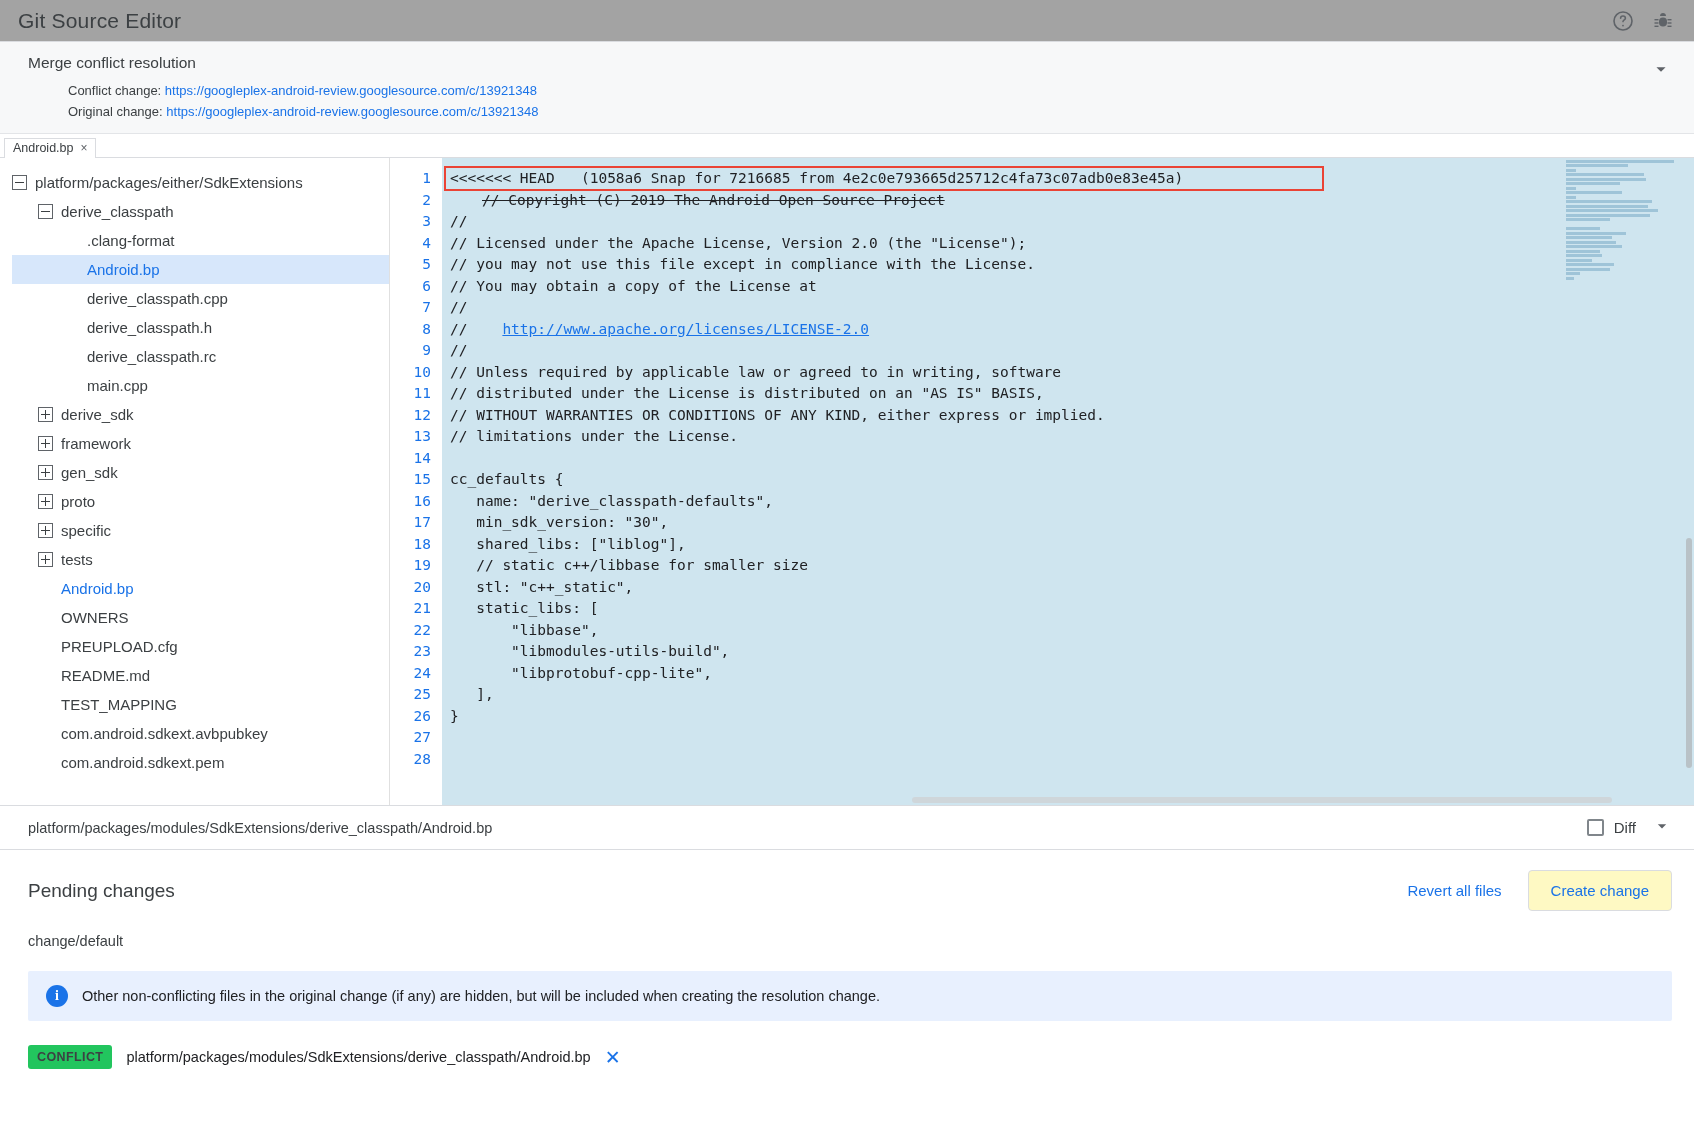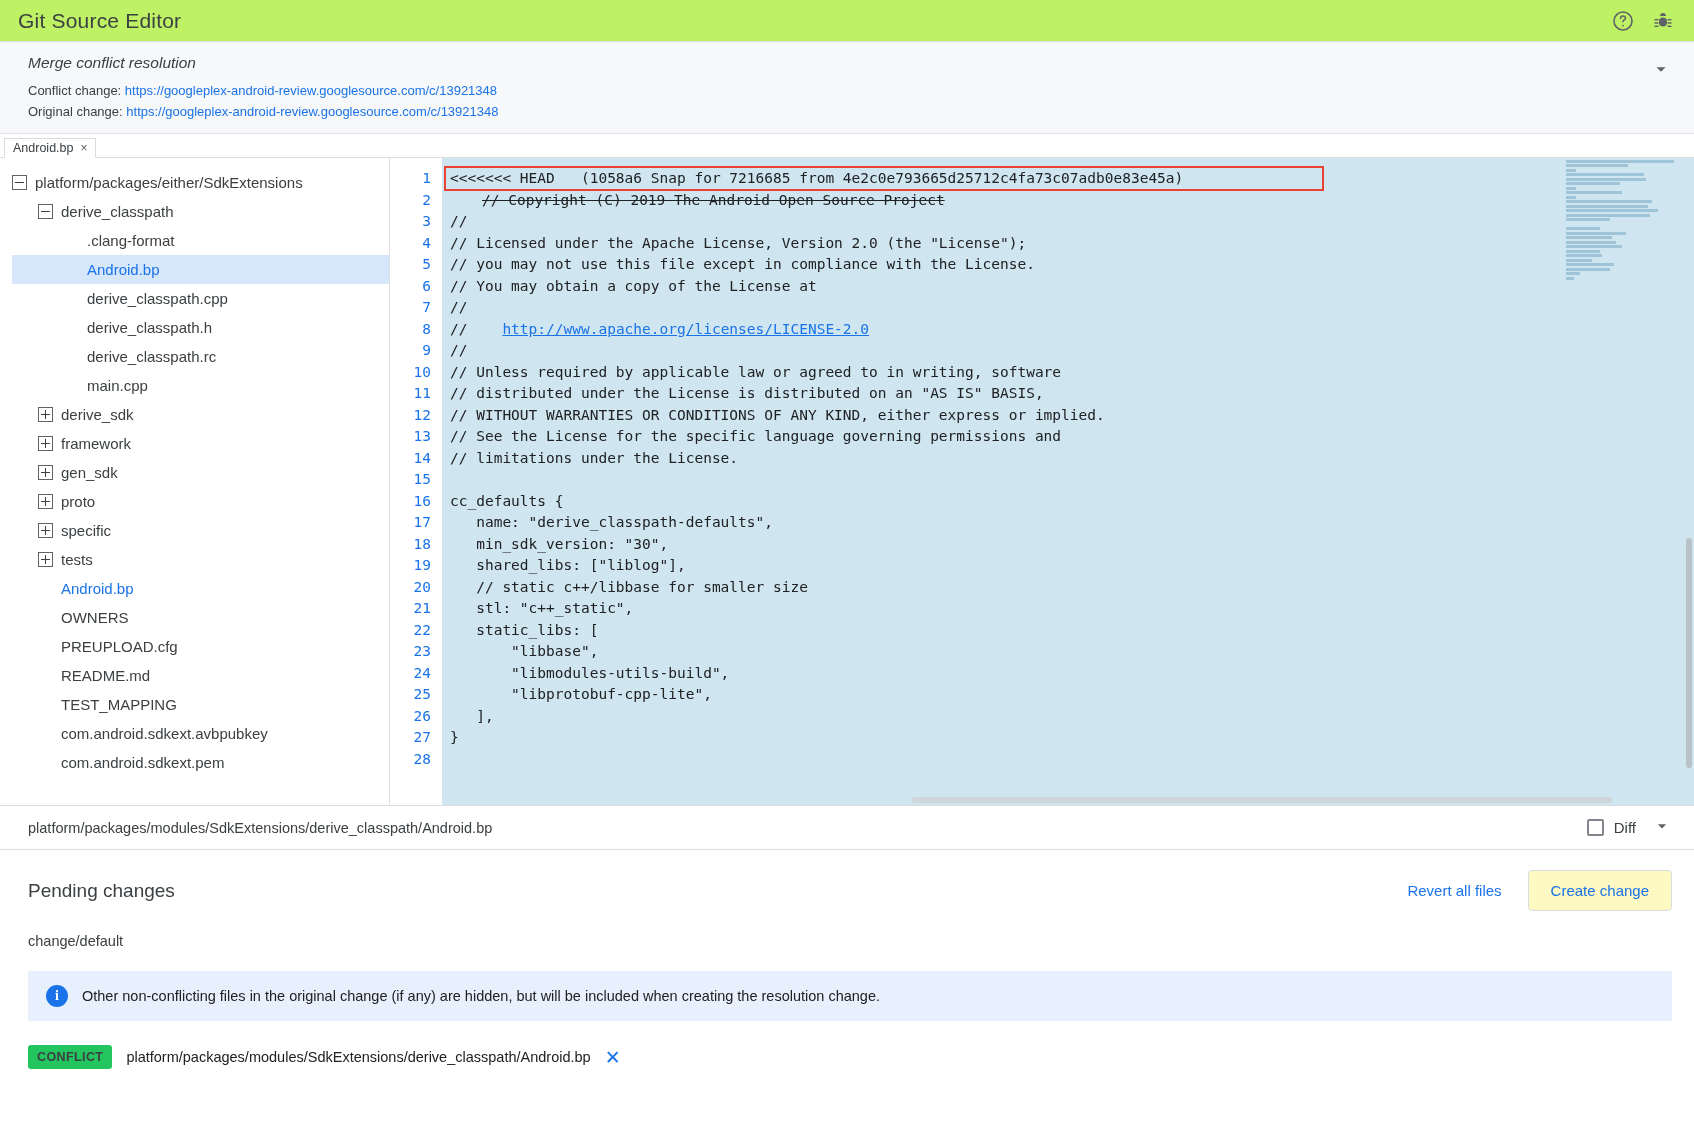--- a/index.html
+++ b/index.html
@@ -11,21 +11,21 @@
     color: #202124;
     overflow: hidden;
   }
   
   .app-header {
     height: 42px;
     display: flex;
     align-items: center;
     padding: 0 18px;
     border-bottom: 1px solid #dadce0;
-    background: #bef264;
+    background: #a3a3a3;
   }
   .app-title {
     font-size: 21px;
     color: #3c4043;
     font-weight: 400;
     letter-spacing: .2px;
   }
   .header-spacer { flex: 1; }
   .header-icon {
     width: 26px; height: 26px;
@@ -39,27 +39,27 @@
   .conflict-bar {
     position: relative;
     padding: 12px 18px 10px 28px;
     background: #f7f8f9;
     border-bottom: 1px solid #e3e5e8;
   }
   .conflict-title {
     font-size: 15.5px;
     color: #3c4043;
     margin-bottom: 9px;
-    font-style: italic;
   }
   .conflict-row {
     font-size: 13px;
     color: #3c4043;
     line-height: 19px;
     margin-bottom: 2px;
+    margin-left: 40px;
   }
   .conflict-row a {
     color: #1a73e8;
     text-decoration: none;
     font-size: 13px;
   }
   .collapse-caret {
     position: absolute;
     right: 22px; top: 16px;
     color: #5f6368;
@@ -483,21 +483,20 @@
       <div class="code-line">//</div>
       <div class="code-line">// Licensed under the Apache License, Version 2.0 (the "License");</div>
       <div class="code-line">// you may not use this file except in compliance with the License.</div>
       <div class="code-line">// You may obtain a copy of the License at</div>
       <div class="code-line">//</div>
       <div class="code-line"><span>//    </span><a href="#">http://www.apache.org/licenses/LICENSE-2.0</a></div>
       <div class="code-line">//</div>
       <div class="code-line">// Unless required by applicable law or agreed to in writing, software</div>
       <div class="code-line">// distributed under the License is distributed on an "AS IS" BASIS,</div>
       <div class="code-line">// WITHOUT WARRANTIES OR CONDITIONS OF ANY KIND, either express or implied.</div>
-      <div class="code-line">// See the License for the specific language governing permissions and</div>
       <div class="code-line">// limitations under the License.</div>
       <div class="code-line">&nbsp;</div>
       <div class="code-line">cc_defaults {</div>
       <div class="code-line">   name: "derive_classpath-defaults",</div>
       <div class="code-line">   min_sdk_version: "30",</div>
       <div class="code-line">   shared_libs: ["liblog"],</div>
       <div class="code-line">   // static c++/libbase for smaller size</div>
       <div class="code-line">   stl: "c++_static",</div>
       <div class="code-line">   static_libs: [</div>
       <div class="code-line">       "libbase",</div>

